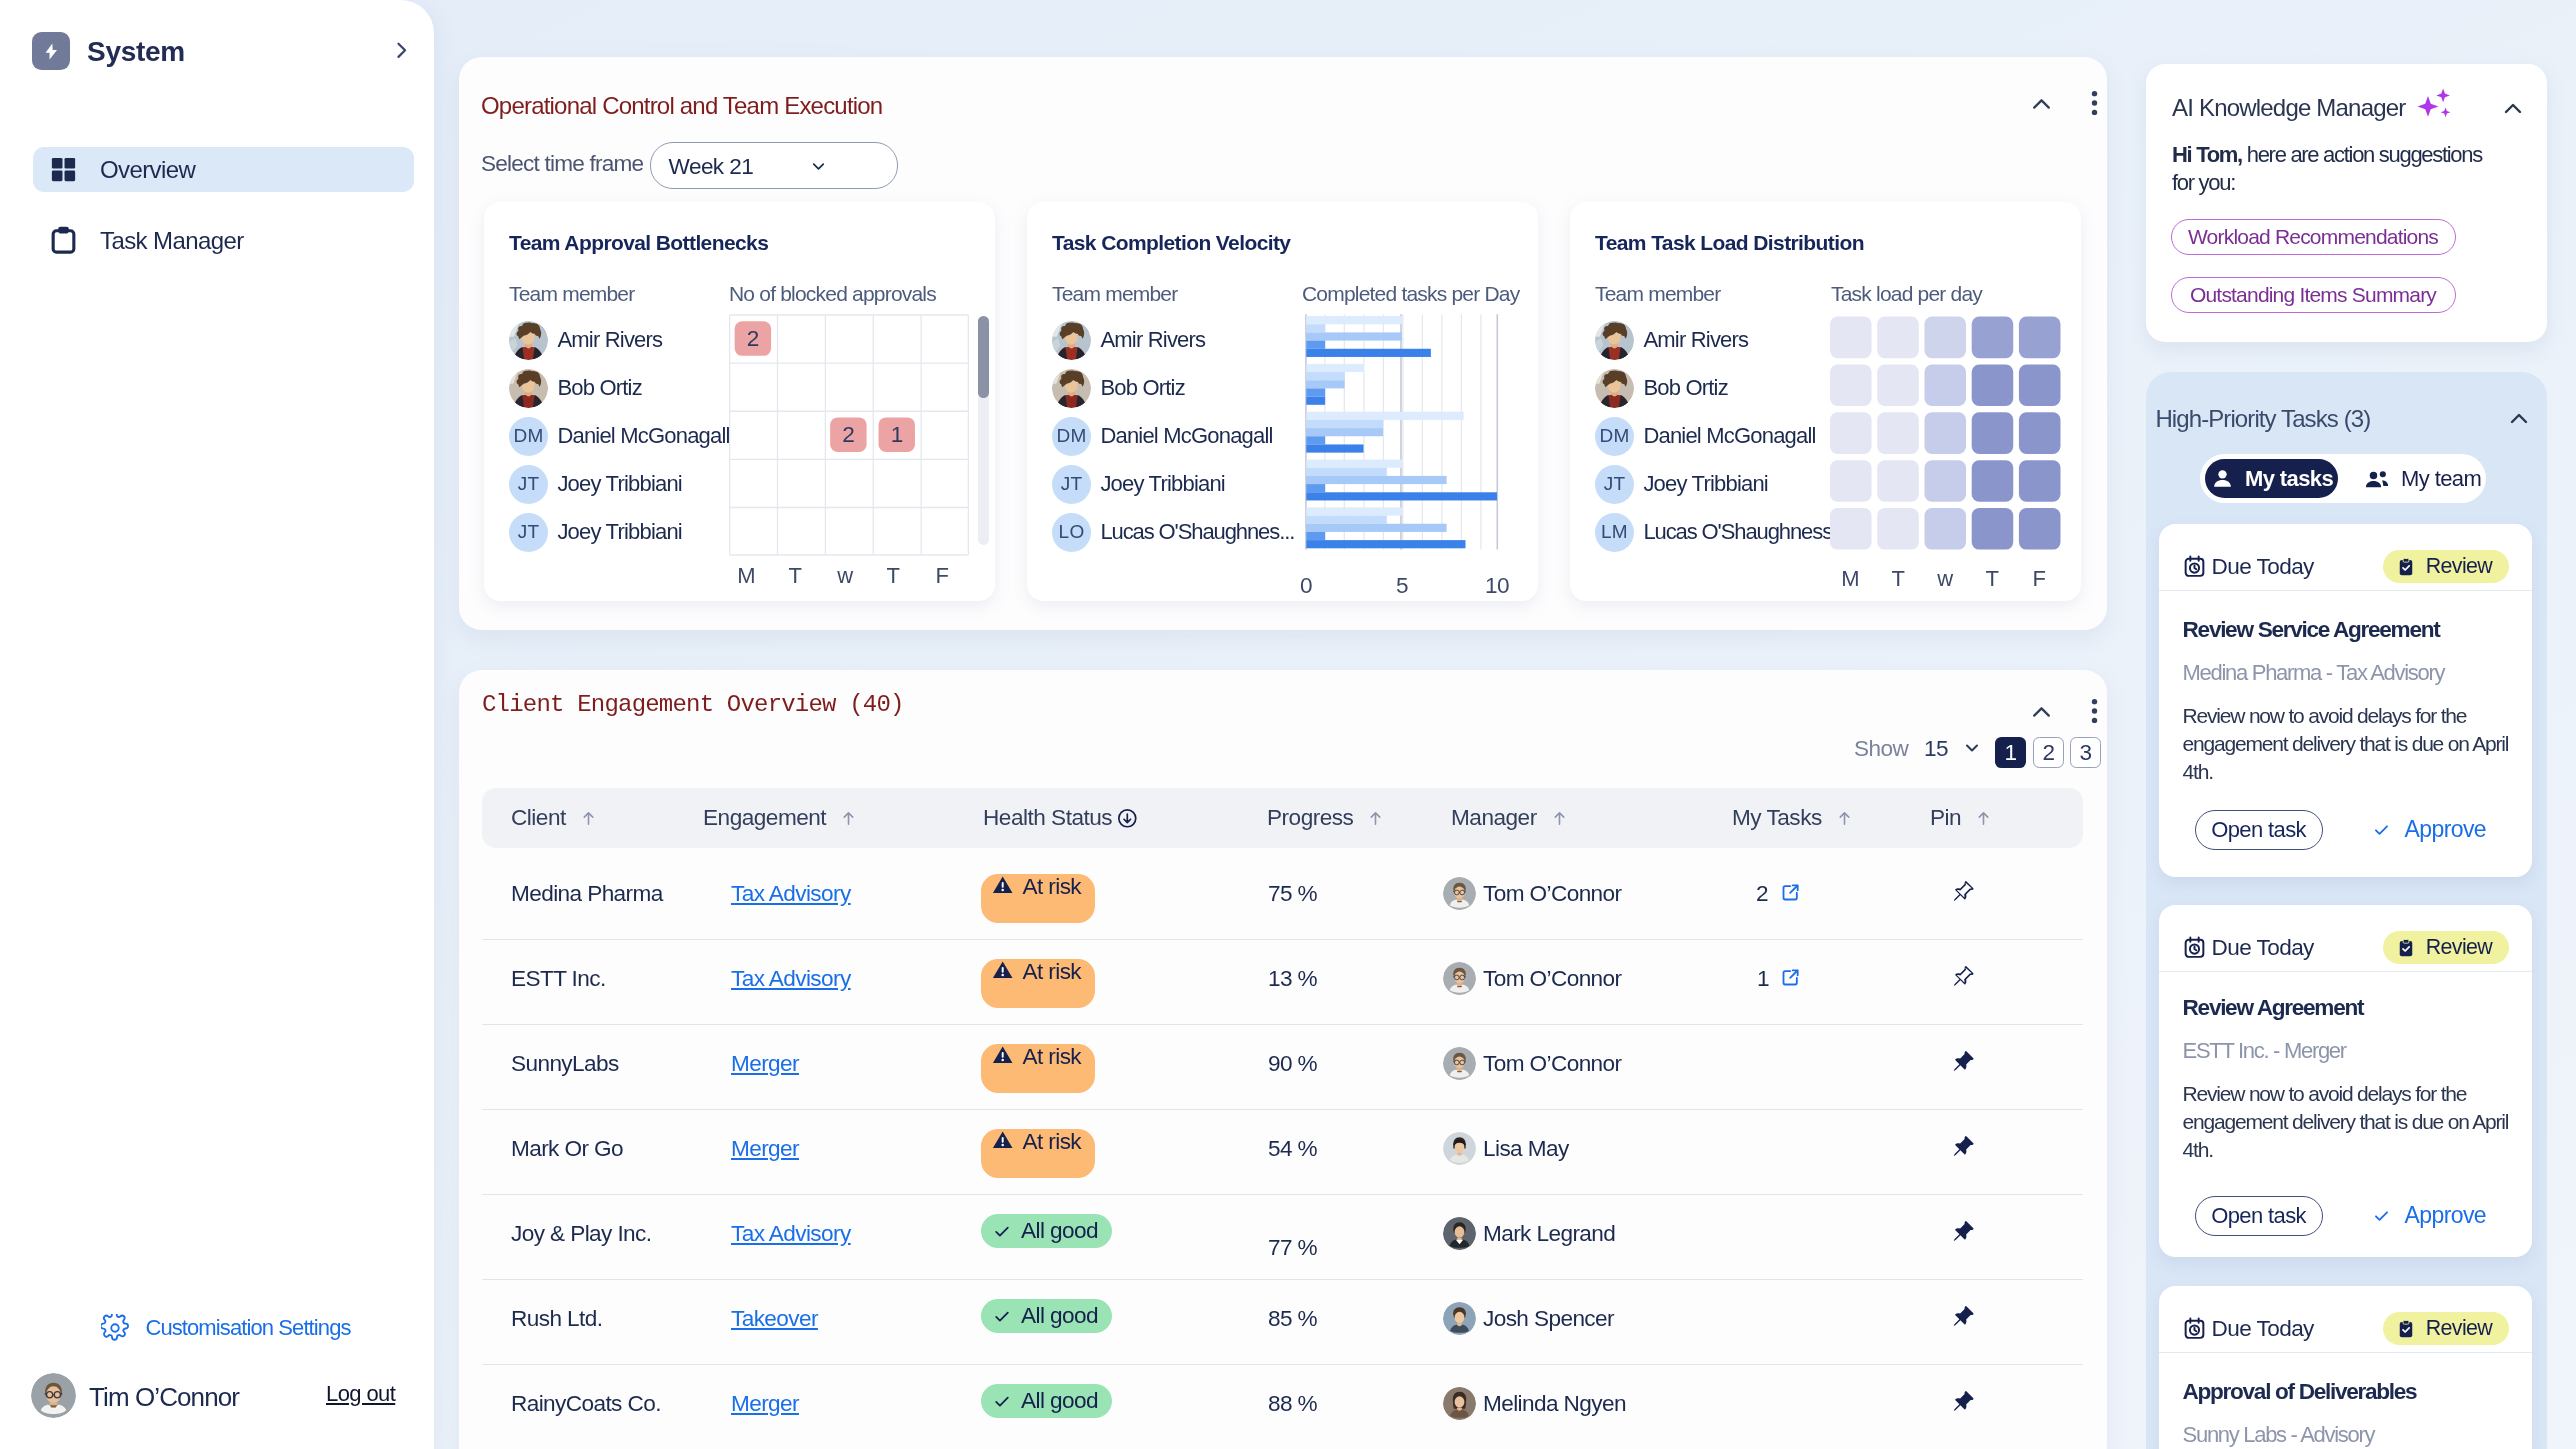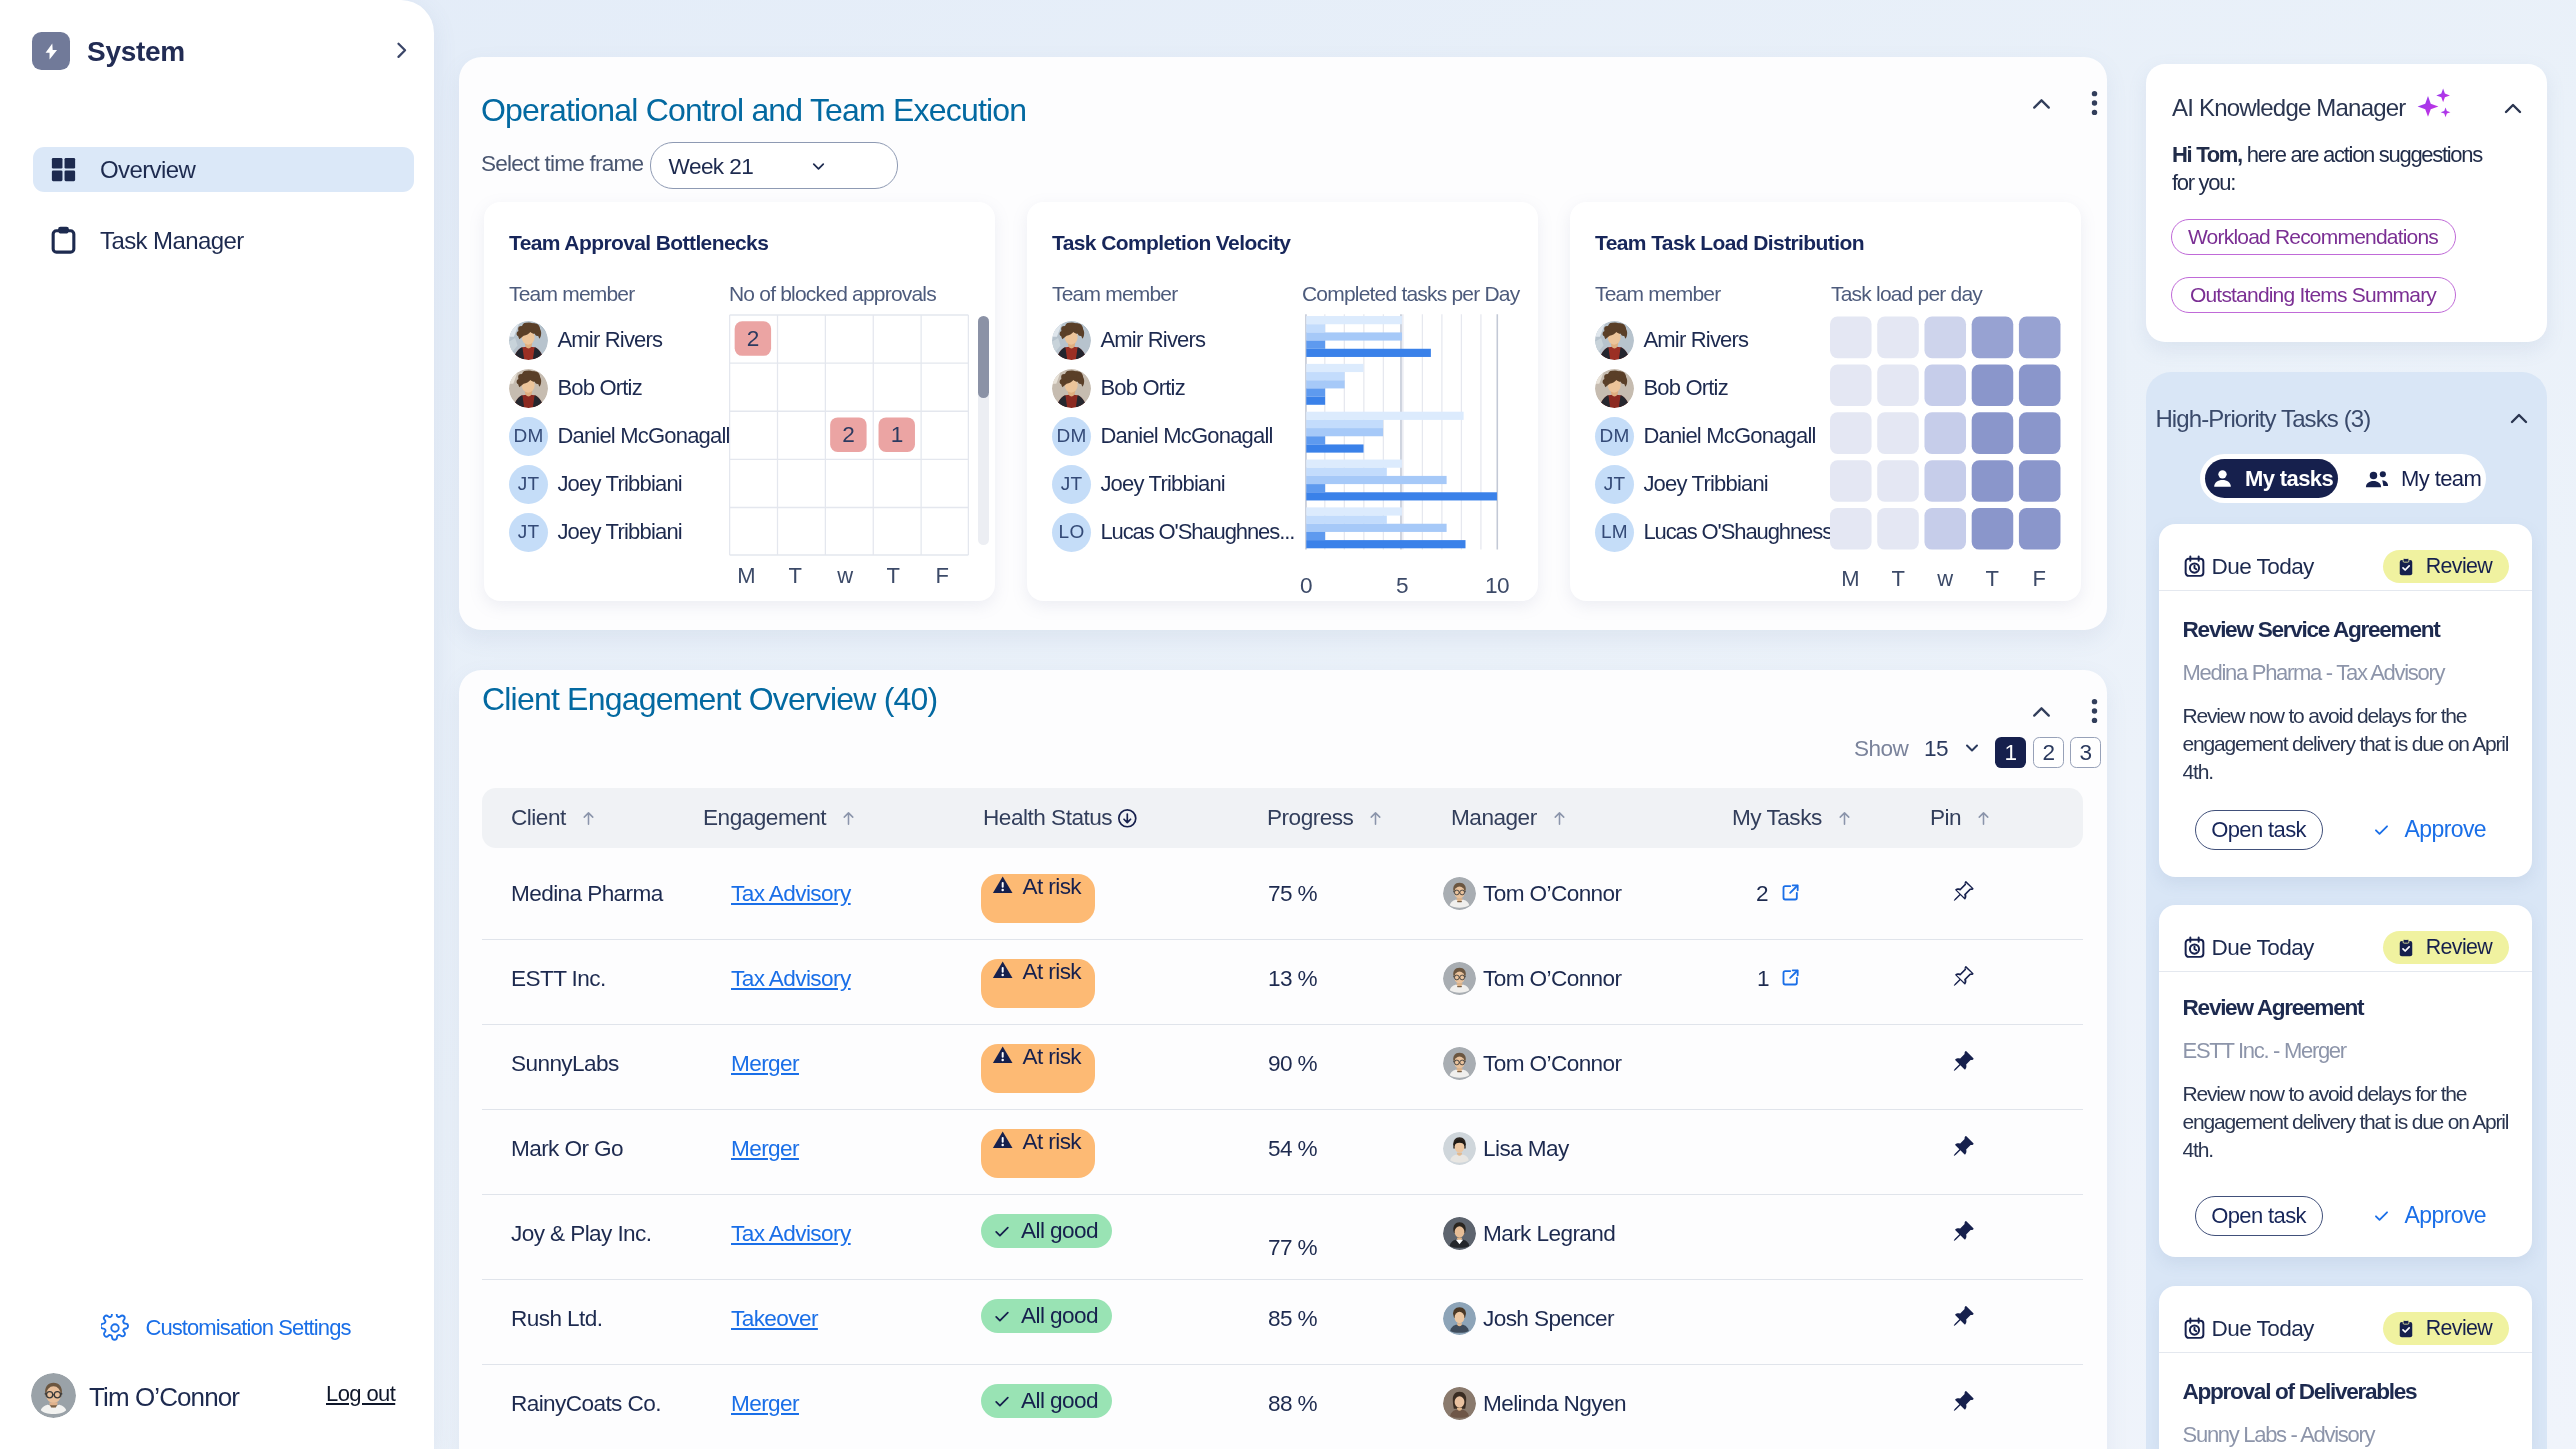--- a/index.html
+++ b/index.html
@@ -20,21 +20,21 @@
 .nav-item { position:absolute; left:33px; width:381px; height:45px; border-radius:11.3px; display:flex; align-items:center; font-size:24px; color:#1d2a4f; }
 .nav-item .nicon { width:33px; height:33px; margin-left:14px; margin-right:20px; display:flex; align-items:center; justify-content:center; }
 .nav-sel { background:#dbe8f8; }
 .cset { position:absolute; left:101px; top:1314px; display:flex; align-items:center; color:#1a6fe8; font-size:22px; letter-spacing:-0.9px; }
 .user-av { position:absolute; left:31px; top:1373px; width:45px; height:45px; border-radius:50%; overflow:hidden; }
 .user-name { position:absolute; left:89px; top:1382px; font-size:26px; color:#1d2a4f; letter-spacing:-0.9px; }
 .logout { position:absolute; left:326px; top:1381px; font-size:22px; color:#0f172a;text-decoration:underline; }
 
 .cardA { position:absolute; left:459px; top:57px; width:1648px; height:573px; background:#fdfdfe; border-radius:22.6px; box-shadow:0 8.8px 21.4px rgba(110,130,170,.10); }
 .cardC { position:absolute; left:459px; top:670px; width:1648px; height:880px; background:#fdfdfe; border-radius:22.6px; box-shadow:0 8.8px 21.4px rgba(110,130,170,.10); }
-.cardtitle { font-size:32px; color:#0369a1; letter-spacing:-0.8px; white-space:nowrap; }
+.cardtitle { font-size:24px; color:#7f1d1d; letter-spacing:-0.8px; white-space:nowrap; }
 .subcard { position:absolute; top:145px; width:511px; height:399px; background:#ffffff; border-radius:16.4px; box-shadow:0 5px 16.4px rgba(120,135,170,.13); }
 .sc-title { position:absolute; left:25px; top:29px; font-size:21px; font-weight:bold; color:#17265a; letter-spacing:-0.6px; white-space:nowrap; }
 .sc-lab { position:absolute; top:80px; font-size:21px; color:#4d5b7c; letter-spacing:-0.8px; white-space:nowrap; }
 .mrow { position:absolute; left:25px; display:flex; align-items:center; height:48px; }
 .av60 { width:39px; height:39px; border-radius:50%; overflow:hidden; flex:none; }
 .init60 { width:39px; height:39px; border-radius:50%; background:#c5ddf8; color:#344a77; font-size:19px; display:flex; align-items:center; justify-content:center; flex:none; letter-spacing:0.3px; }
 .mname { margin-left:9.4px; font-size:22px; color:#1d2a4f; white-space:nowrap; letter-spacing:-0.8px; }
 .axlab { position:absolute; font-size:22px; color:#3c4a68; transform:translateX(-50%); }
 
 .thead { position:absolute; left:23px; top:118px; width:1601px; height:60px; background:#f0f2f5; border-radius:14px; }
@@ -457,21 +457,21 @@
     </svg>
     <div class="axlab" style="left:280px; top:364px;">M</div>
     <div class="axlab" style="left:328px; top:364px;">T</div>
     <div class="axlab" style="left:375px; top:364px;">w</div>
     <div class="axlab" style="left:422px; top:364px;">T</div>
     <div class="axlab" style="left:469px; top:364px;">F</div>
   </div>
 </div>
 
 <div class="cardC">
-  <div class="cardtitle abs" style="left:23px; top:11px;">Client Engagement Overview (40)</div>
+  <div class="cardtitle abs" style="left:23px; top:21px;font-family:Liberation Mono, monospace;">Client Engagement Overview (40)</div>
   <div class="abs" style="left:1570px; top:30px;"><svg width="25" height="25" viewBox="0 0 24 24" fill="none" stroke="#323e5b" stroke-width="2.2" stroke-linecap="round" stroke-linejoin="round">
         <path d="m5 15 7-7 7 7"></path>
       </svg></div>
   <div class="abs" style="left:1623px; top:26.4px;"><svg width="25" height="30" viewBox="0 0 24 28" fill="#323e5b">
         <circle cx="12" cy="5" r="2.6"></circle>
         <circle cx="12" cy="14" r="2.6"></circle>
         <circle cx="12" cy="23" r="2.6"></circle>
       </svg></div>
   <div class="abs" style="left:1395px; top:66px; font-size:22.6px; color:#7a839b;">Show</div>
   <div class="abs" style="left:1465px; top:66px; font-size:22.6px; color:#2b3a5e;">15</div>

